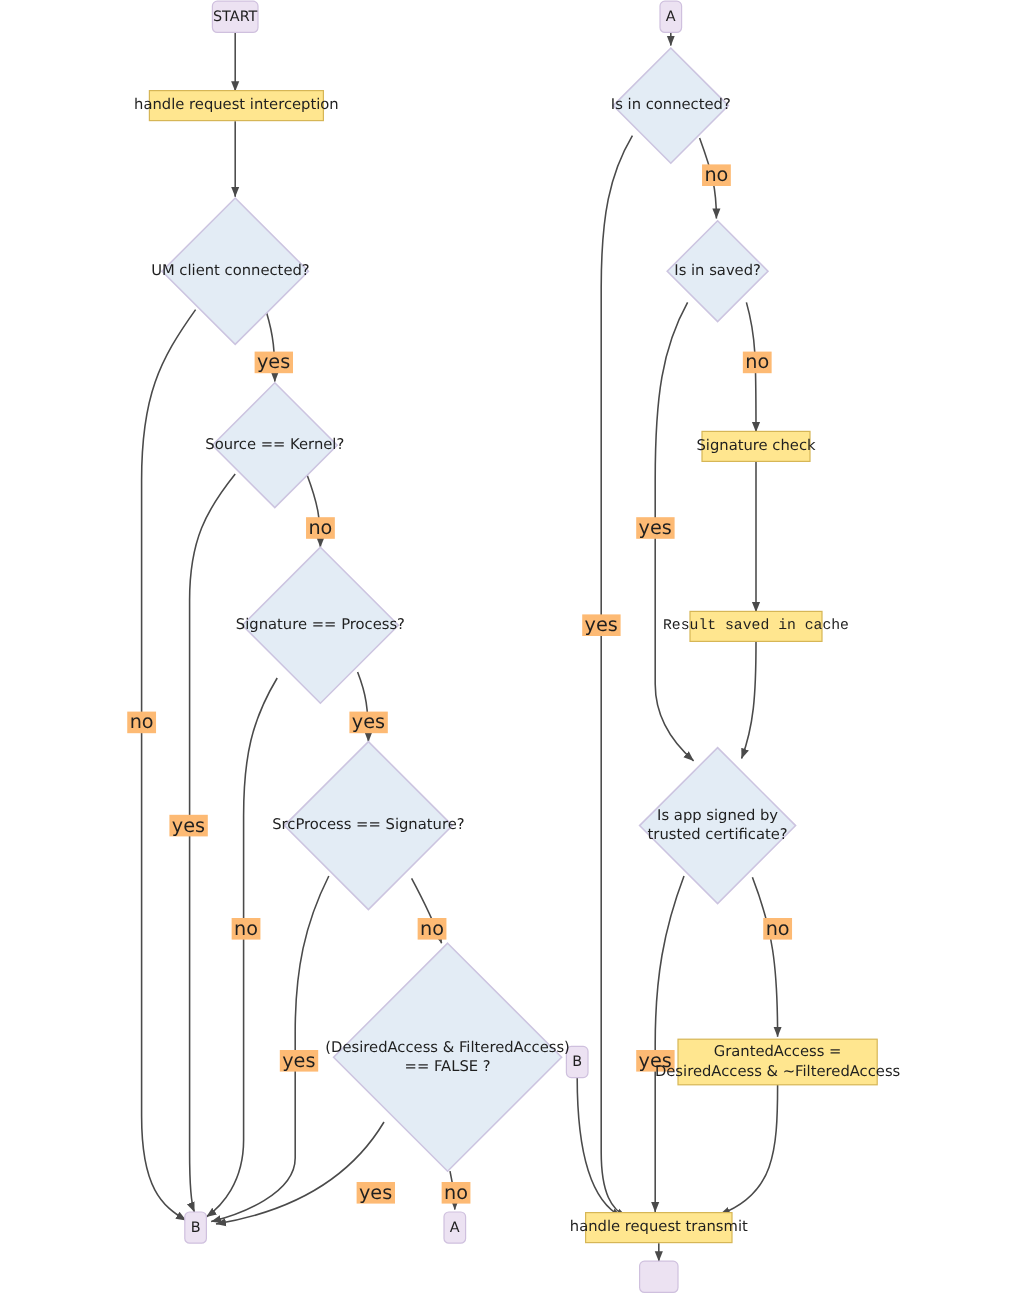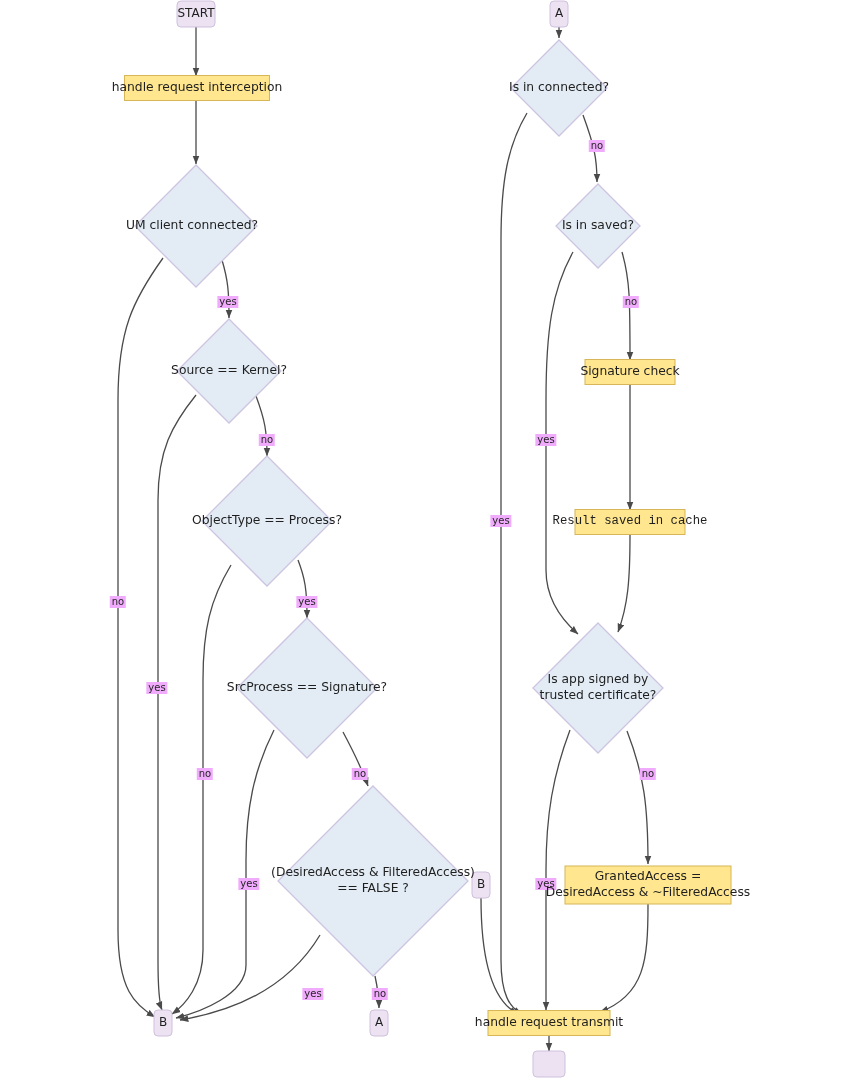--- a/index.html
+++ b/index.html
@@ -57,23 +57,23 @@
     white-space: pre;
     transform: translate(-50%, -50%);
     pointer-events: none;
   }
   .node-label.term {
     font-size: 12px;
   }
   .edge-label {
     position: absolute;
     color: #1f1f1f;
-    font-size: 10px;
+    font-size: 16px;
     line-height: 1;
-    background: #f0abfc;
+    background: #fdba74;
     padding: 1px 2px;
     white-space: pre;
     transform: translate(-50%, -50%);
     pointer-events: none;
   }
 </style>
 </head>
 <body>
 
 <div id="diagram-root">
@@ -145,21 +145,21 @@
       <div class="edge-label" style="left: 501px; top: 521px;">yes</div>
       <div class="edge-label" style="left: 597px; top: 146px;">no</div>
       <div class="edge-label" style="left: 546px; top: 440px;">yes</div>
       <div class="edge-label" style="left: 631px; top: 302px;">no</div>
       <div class="edge-label" style="left: 546px; top: 884px;">yes</div>
       <div class="edge-label" style="left: 648px; top: 774px;">no</div>
       <div class="node-label term" style="left: 196px; top: 14px;">START</div>
       <div class="node-label" style="left: 197px; top: 88px;">handle request interception</div>
       <div class="node-label" style="left: 192px; top: 226px;">UM client connected?</div>
       <div class="node-label" style="left: 229px; top: 371px;">Source == Kernel?</div>
-      <div class="node-label" style="left: 267px; top: 521px;">ObjectType == Process?</div>
+      <div class="node-label" style="left: 267px; top: 521px;">Signature == Process?</div>
       <div class="node-label" style="left: 307px; top: 688px;">SrcProcess == Signature?</div>
       <div class="node-label" style="left: 373px; top: 881px;">(DesiredAccess &amp; FilteredAccess)
 == FALSE ?</div>
       <div class="node-label term" style="left: 163px; top: 1023px;">B</div>
       <div class="node-label term" style="left: 379px; top: 1023px;">A</div>
       <div class="node-label term" style="left: 559px; top: 14px;">A</div>
       <div class="node-label" style="left: 559px; top: 88px;">Is in connected?</div>
       <div class="node-label" style="left: 598px; top: 226px;">Is in saved?</div>
       <div class="node-label" style="left: 630px; top: 372px;">Signature check</div>
       <div class="node-label" style="left: 630px; top: 522px; font-family: Liberation Mono, monospace;">Result saved in cache</div>

